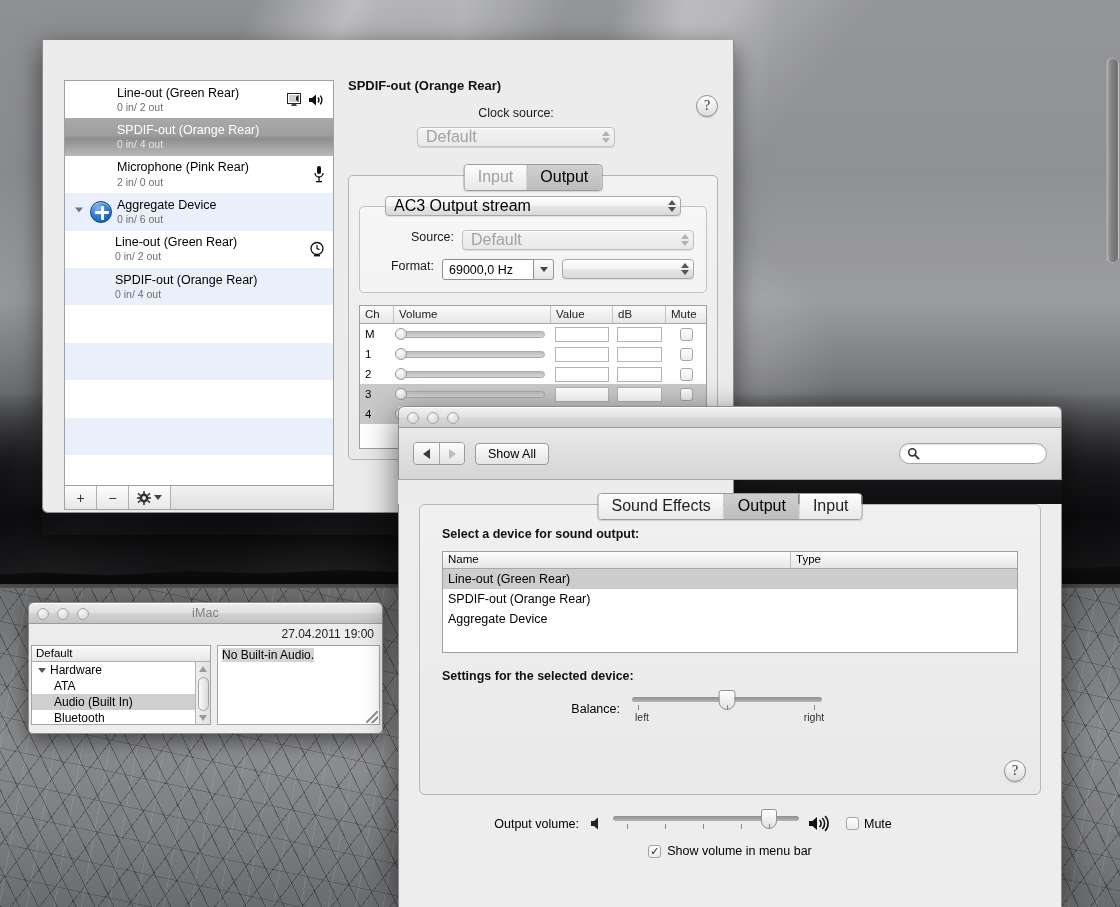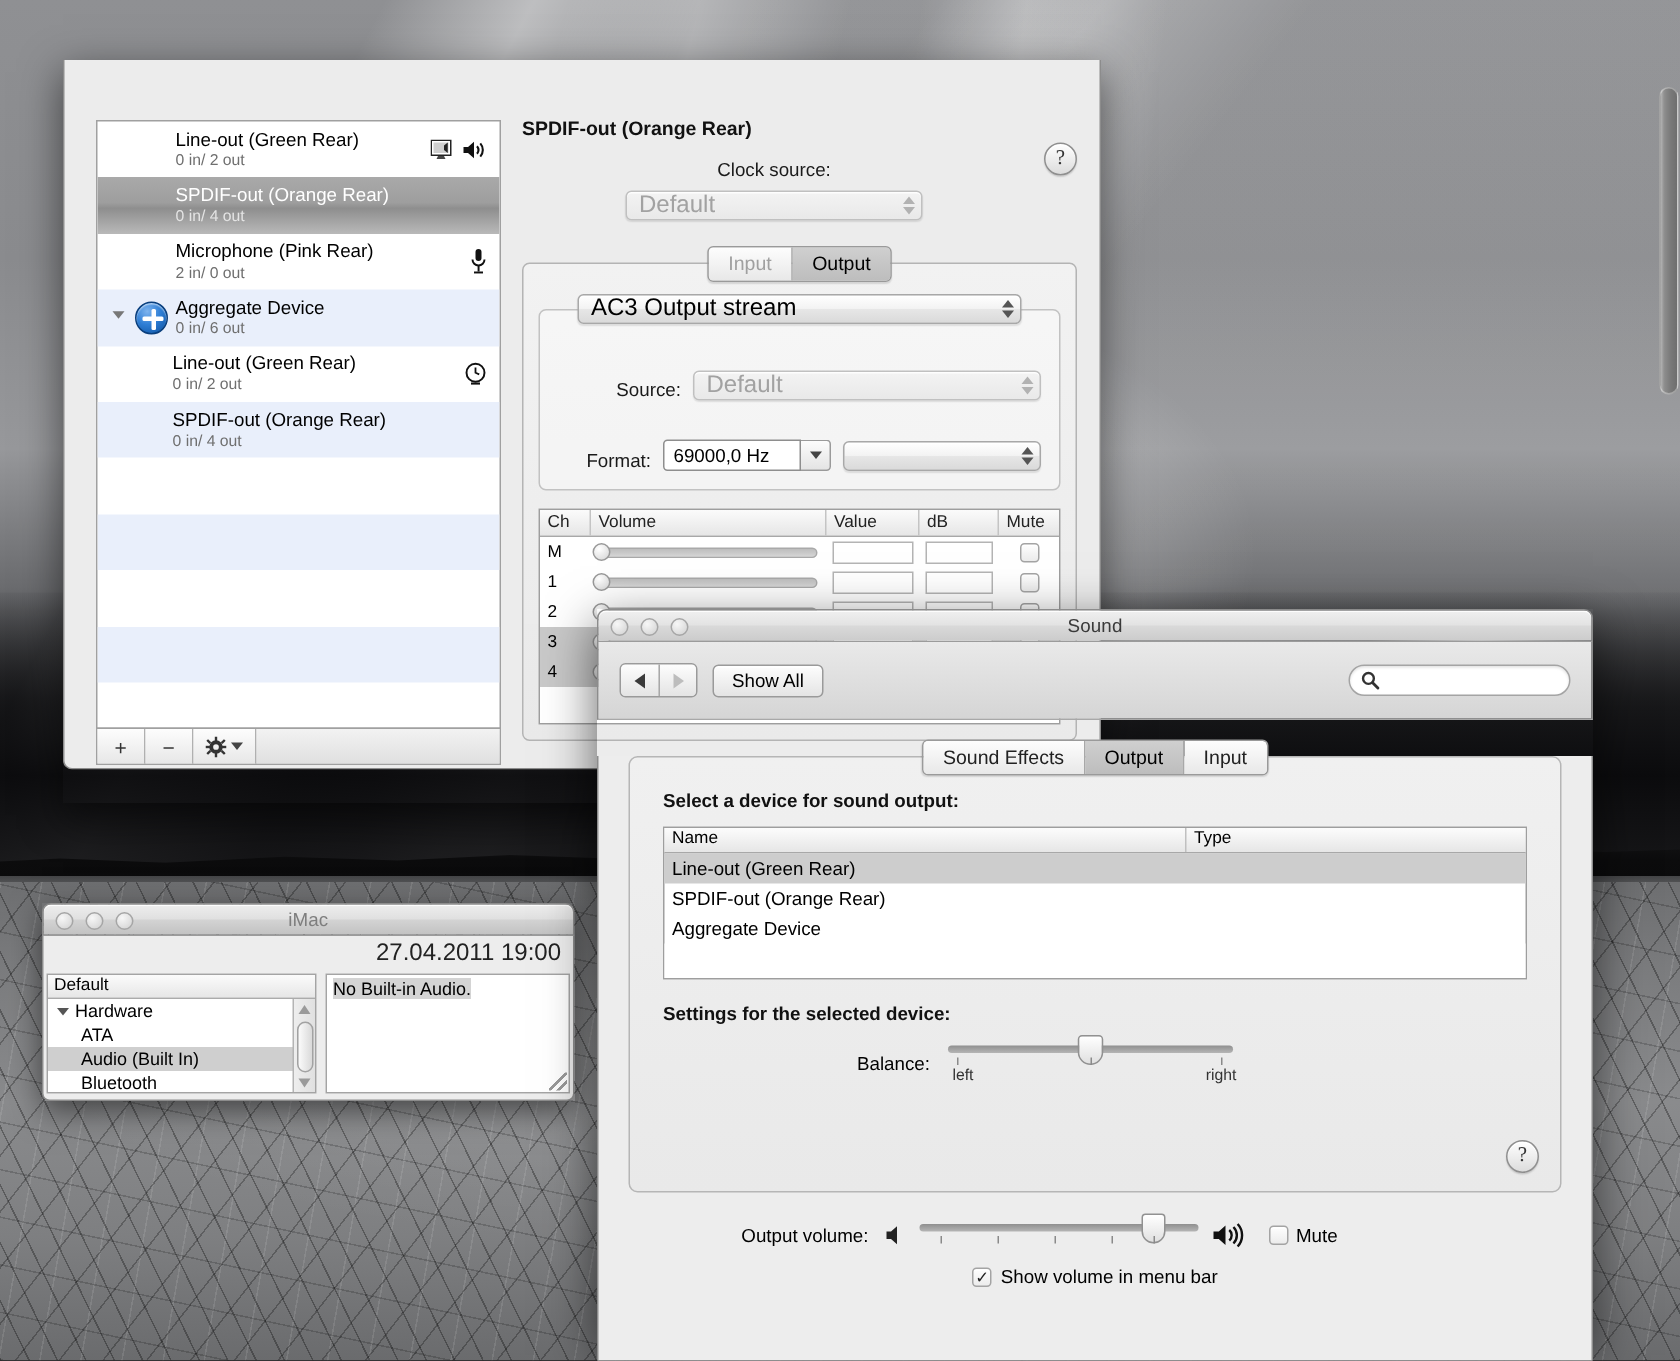--- a/index.html
+++ b/index.html
@@ -186,40 +186,40 @@
 
   
   .tabbox { position:relative; margin-top:28px; }
   .tabstrip {
     position:absolute; left:50%; transform:translateX(-50%); top:-11px;
     display:flex; z-index:3;
     border:1px solid #9a9a9a; border-radius:4px; overflow:hidden;
     box-shadow:0 1px 1px rgba(0,0,0,.12);
   }
   .tab {
-    padding:3px 13px 4px; font-size:13px; color:#222;
+    padding:3px 13px 4px; font-size:16px; color:#222;
     background:linear-gradient(to bottom,#fdfdfd,#e8e8e8);
     border-right:1px solid #a8a8a8;
   }
   .tab:last-child { border-right:none; }
   .tab.active { background:linear-gradient(to bottom,#cfcfcf,#bdbdbd); color:#000; }
   .tab.dim { color:#a0a0a0; }
   .tabpanel {
     border:1px solid #b4b4b4; border-radius:5px;
     background:linear-gradient(to bottom,#f2f2f2,#eaeaea);
     padding:20px 10px 10px;
   }
   .groupbox {
     border:1px solid #c2c2c2; border-radius:5px;
     background:rgba(255,255,255,0.35);
     margin-top:10px; padding:14px 12px 12px;
   }
   .stream-popup { position:absolute; left:50%; transform:translateX(-50%); top:-11px; width:296px; z-index:3; }
 
-  .formrow { display:flex; align-items:flex-end; gap:8px; margin-top:26px; justify-content:flex-end; }
+  .formrow { display:flex; align-items:flex-start; gap:8px; margin-top:9px; justify-content:flex-end; }
   .combo {
     position:relative; height:21px; width:92px;
     border:1px solid #8e8e8e; border-radius:3px 0 0 3px; background:#fff;
     display:flex; align-items:center; padding-left:6px; font-size:12.5px;
   }
   .combo-arrow {
     width:20px; height:21px; border:1px solid #9a9a9a; border-left:none; border-radius:0 3px 3px 0;
     background:linear-gradient(to bottom,#fcfcfc,#e4e4e4);
     display:flex;align-items:center;justify-content:center;
   }
@@ -338,21 +338,21 @@
   .showvol { display:flex; align-items:center; gap:6px; justify-content:center; margin-top:12px; font-size:12.5px; }
 
   
   #imac-window { left:28px; top:602px; width:355px; height:132px;
     box-shadow:0 6px 20px rgba(0,0,0,0.55); z-index:15; }
   #imac-window .body {
     height:110px; background:#ededed;
     border:1px solid #8c8c8c; border-top:none; border-radius:0 0 5px 5px;
     position:relative; padding:0;
   }
-  .imac-date { text-align:right; font-size:16px; color:#222; padding:3px 8px 4px; }
+  .imac-date { text-align:right; font-size:12px; color:#222; padding:3px 8px 4px; }
   .imac-split { display:flex; height:80px; margin:0 2px; }
   .imac-left { width:180px; border:1px solid #a4a4a4; background:#fff; position:relative; }
   .il-head { height:16px; background:linear-gradient(to bottom,#fbfbfb,#e6e6e6); border-bottom:1px solid #ababab; font-size:11.5px; padding:1px 0 0 4px; }
   .il-row { height:16px; font-size:12px; padding-left:6px; display:flex; align-items:center; }
   .il-row.sel { background:#cfcfcf; }
   .il-row.indent { padding-left:22px; }
   .il-scroll {
     position:absolute; right:0; top:16px; width:15px; bottom:0;
     background:linear-gradient(to right,#eeeeee,#e0e0e0); border-left:1px solid #b4b4b4;
   }
@@ -663,21 +663,20 @@
   </div>
 </div>
 
 <div class="window" id="sound-window">
   <div class="titlebar active">
     <div class="lights">
       <div class="light"></div>
       <div class="light"></div>
       <div class="light"></div>
     </div>
-    <div class="title-text">Sound</div>
   </div>
 
   <div class="toolbar">
     <div class="navgrp">
       <div class="navbtn">
           <span class="arrow-l"></span>
         </div>
       <div class="navbtn">
           <span class="arrow-r"></span>
         </div>

